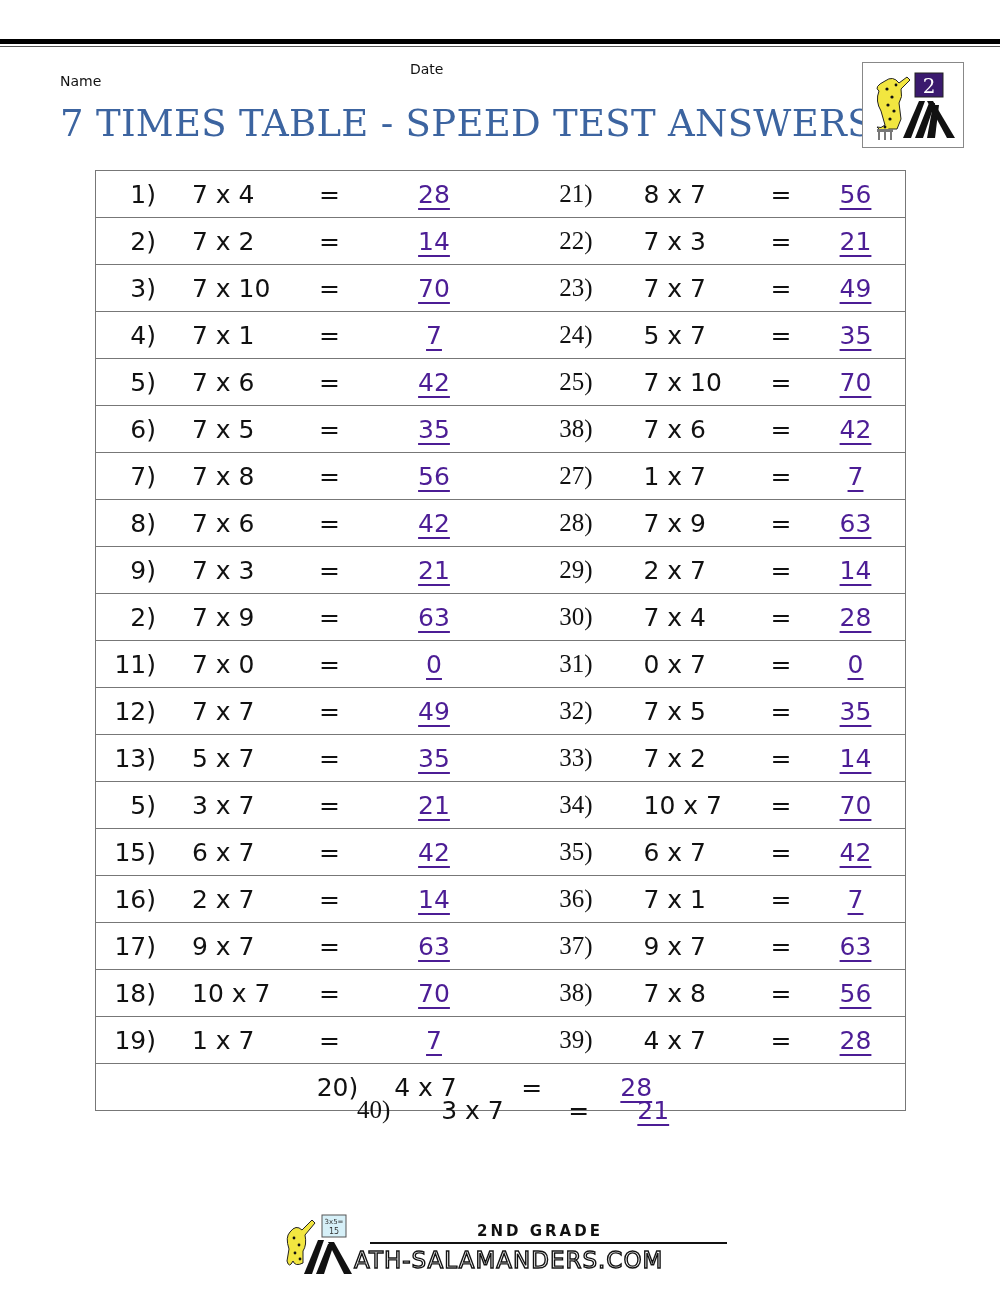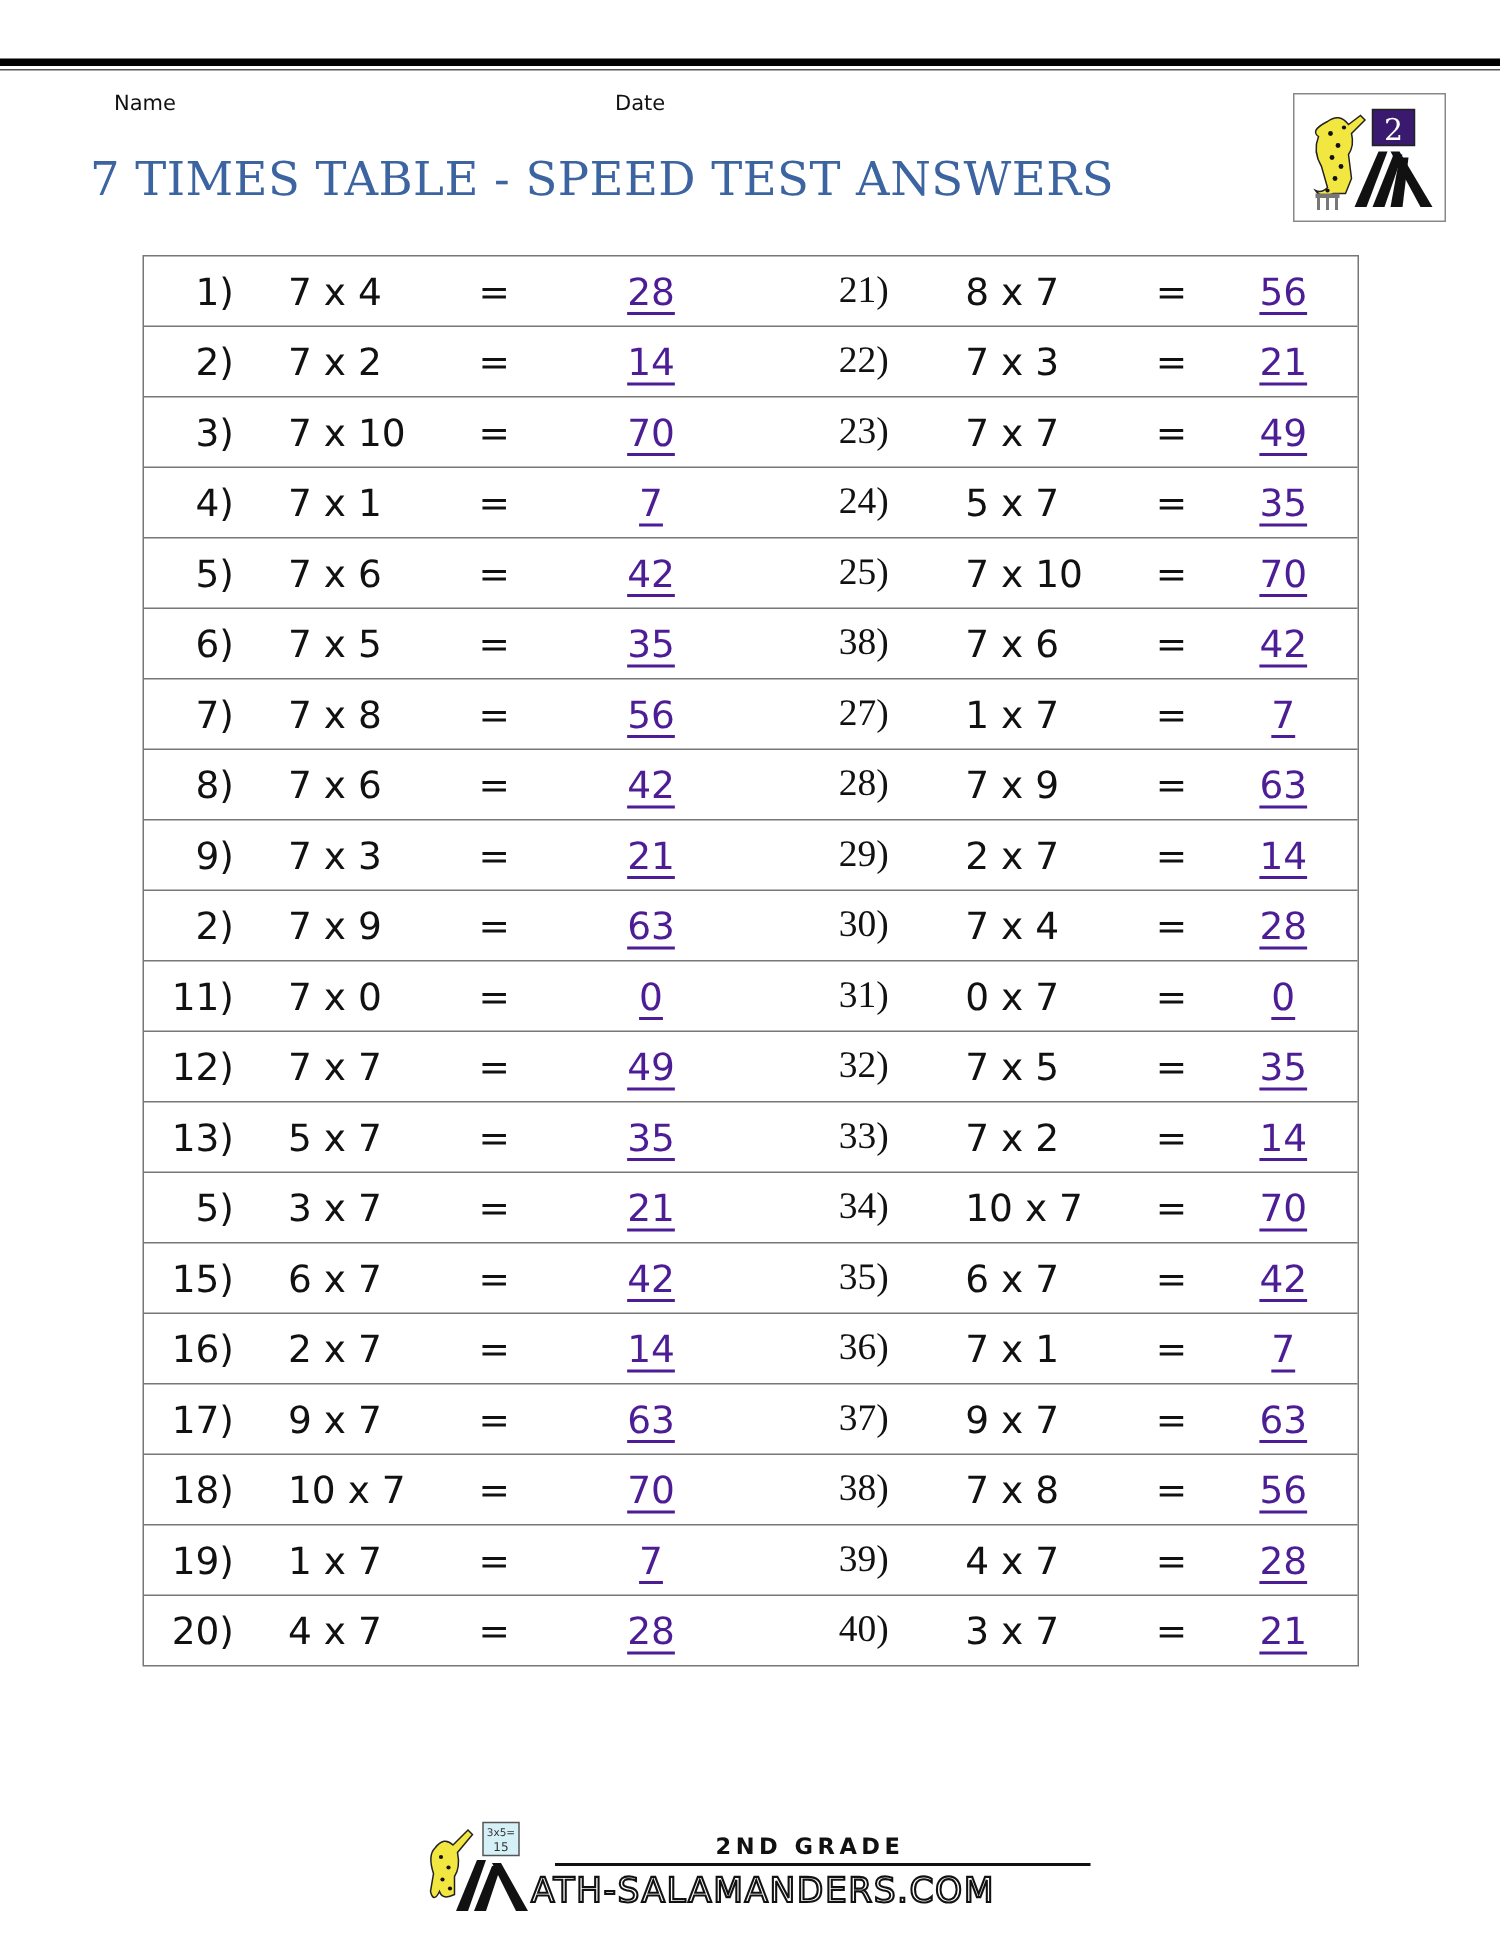--- a/index.html
+++ b/index.html
@@ -1,43 +1,43 @@
 <!DOCTYPE html>
 <html><head>
 <meta charset="utf-8">
 <style>
   html, body { margin: 0; padding: 0; background: #ffffff; }
   body { width: 1000px; height: 1294px; position: relative; overflow: hidden; font-family: "Liberation Sans", sans-serif; }
   .top-rule { position: absolute; left: 0; top: 39px; width: 1000px; height: 5px; background: #000; }
   .top-rule2 { position: absolute; left: 0; top: 46px; width: 1000px; height: 1px; background: #555; }
   .label { position: absolute; top: 61px; font-size: 14px; color: #111; font-family: "DejaVu Sans", sans-serif; }
-  .title { position: absolute; left: 60px; top: 102px; font-family: "DejaVu Serif", serif; font-size: 31px; color: #3c64a0; letter-spacing: 0.3px; white-space: nowrap; }
+  .title { position: absolute; left: 60px; top: 102px; font-family: "DejaVu Serif", serif; font-size: 37px; color: #3c64a0; letter-spacing: 0.3px; white-space: nowrap; }
   .logo-box { position: absolute; left: 862px; top: 62px; width: 100px; height: 84px; border: 1px solid #888; background: #fff; }
   .worksheet { position: absolute; left: 95px; top: 170px; width: 809px; border: 1px solid #777; border-collapse: collapse; }
   .row { display: flex; height: 46px; border-bottom: 1px solid #777; align-items: center; font-family: "DejaVu Sans", sans-serif; font-size: 25px; color: #111; }
-  .row:last-child { border-bottom: none; }
+  .row:last-child { border-bottom: none; flex-direction: column; }
   .half { position: relative; width: 50%; height: 100%; }
   .num { position: absolute; right: calc(100% - 60px); top: 9px; }
   .q { position: absolute; left: 96px; top: 9px; white-space: nowrap; }
   .eq { position: absolute; left: 223px; top: 9px; }
   .ans { position: absolute; left: 338px; top: 9px; width: 0; display: flex; justify-content: center; }
   .ans span { color: #4c1d95; text-decoration: underline; text-decoration-thickness: 2px; text-underline-offset: 5px; white-space: nowrap; }
   .half.right .num { right: calc(100% - 92px); font-family: Liberation Serif, serif; }
   .half.right .q { left: 143px; text-align: center; }
   .half.right .eq { left: 270px; }
   .half.right .ans { left: 355px; }
   .footer { position: absolute; left: 282px; top: 1212px; width: 445px; height: 70px; }
 </style>
 </head>
 <body>
 
 <div class="top-rule"></div>
 <div class="top-rule2"></div>
 
-<div class="label" style="left:76px;">Name</div>
+<div class="label" style="left:60px;margin-top:12px;">Name</div>
 <div class="label" style="left:410px;">Date</div>
 
 <div class="title">7 TIMES TABLE - SPEED TEST ANSWERS</div>
 
 <div class="logo-box">
   <svg width="100" height="84" viewBox="0 0 100 84">
 
     <rect x="52" y="10" width="28" height="24" fill="#3a1a6e" stroke="#222" stroke-width="1"></rect>
     <text x="66" y="30" font-family="DejaVu Serif, serif" font-size="20" fill="#fff" text-anchor="middle">2</text>
 

